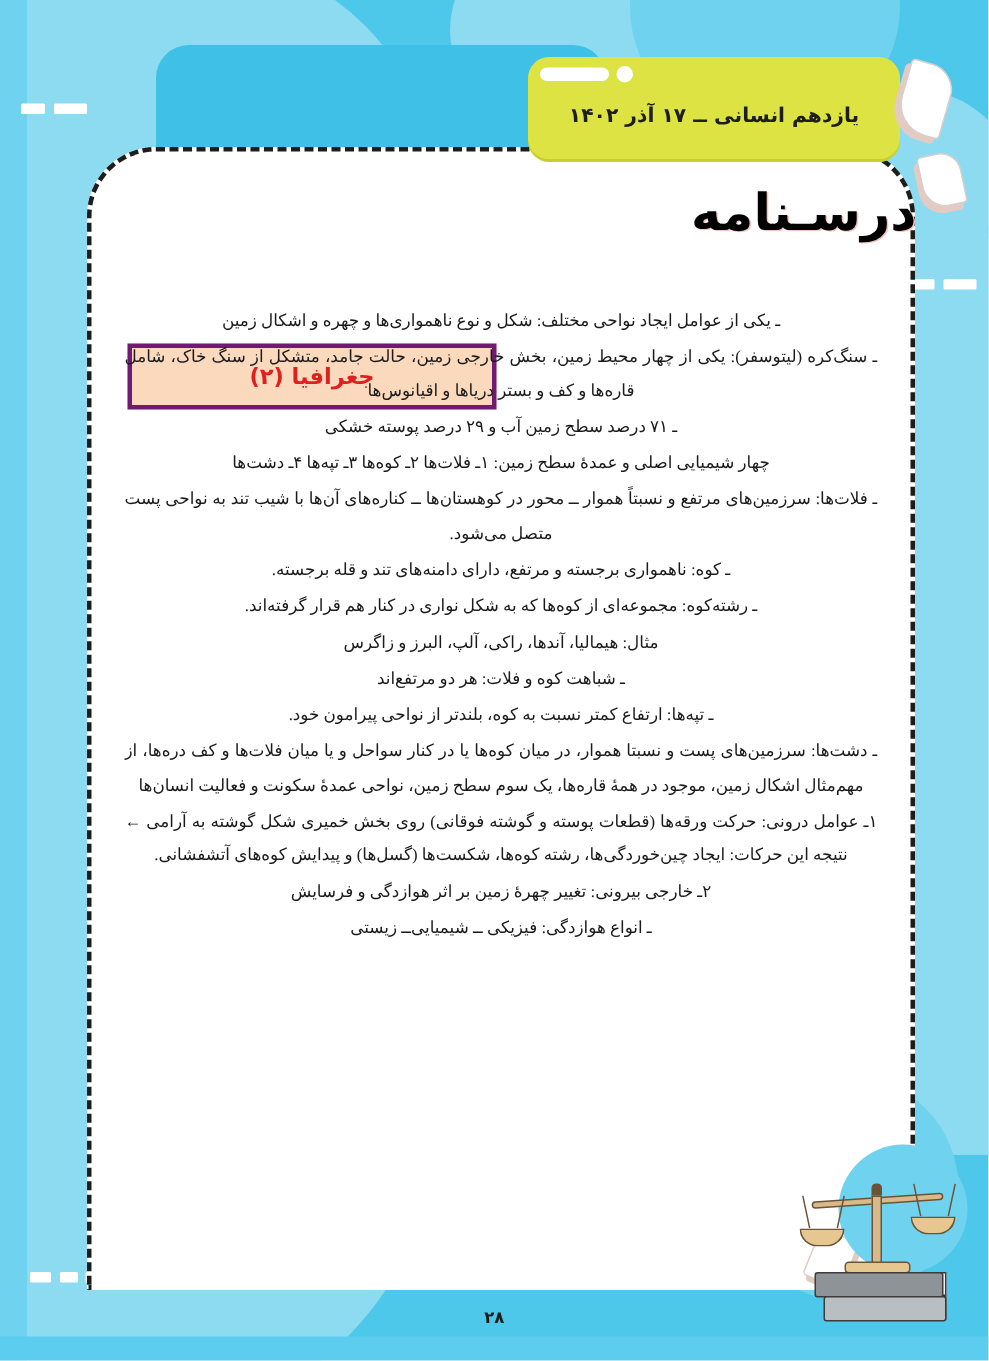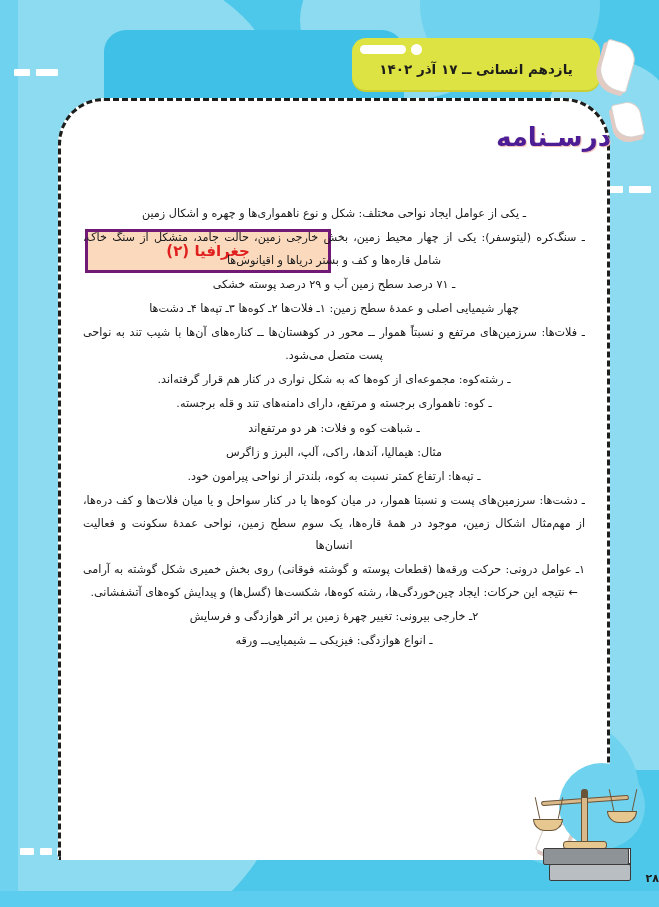--- a/index.html
+++ b/index.html
@@ -115,21 +115,21 @@
     border-bottom: none;
     box-sizing: border-box;
   }
 
   
   .banner {
     position: absolute;
     left: 352px;
     top: 38px;
     width: 248px;
-    height: 52px;
+    height: 68px;
     background: #dde342;
     border-radius: 14px;
     box-shadow: 0 2px 0 #c9cf33;
   }
   .banner-text {
     position: absolute;
     inset: 0;
     display: flex;
     align-items: center;
     justify-content: center;
@@ -157,23 +157,23 @@
     height: 11px;
     background: #ffffff;
     border-radius: 50%;
   }
 
   
   .doc-title {
     position: absolute;
     right: 48px;
     top: 122px;
-    font-size: 26px;
+    font-size: 34px;
     font-weight: bold;
-    color: #4c1d95;
+    color: #000000;
     text-shadow: 1px 1px 0 #f6c3bd;
     letter-spacing: 0;
     white-space: nowrap;
   }
   .subject-box {
     position: absolute;
     left: 24px;
     top: 128px;
     width: 246px;
     height: 44px;
@@ -202,20 +202,21 @@
     overflow: hidden;
   }
   .line {
     font-size: 11.2px;
     line-height: 22.6px;
     color: #1a1a1a;
     text-align: center;
     margin: 0 0 1.6px 0;
     letter-spacing: 0;
     white-space: normal;
+    font-family: Liberation Serif, serif;
   }
   .line.justify {
     text-align: justify;
     text-align-last: center;
   }
 
   
   .paper {
     position: absolute;
     background: #ffffff;
@@ -357,21 +358,21 @@
   }
   .pages-top { left: 86px; bottom: 25px; width: 26px; height: 16px; }
   .pages-mid { left: 86px; bottom: 9px; width: 26px; height: 16px; }
 
   
   .page-number {
     position: absolute;
     left: 0;
     right: 0;
     bottom: 22px;
-    text-align: right;
+    text-align: center;
     font-size: 11px;
     font-weight: bold;
     color: #1d1d1b;
   }
   .footer-band {
     position: absolute;
     left: 0;
     right: 0;
     bottom: 0;
     height: 16px;
@@ -406,29 +407,29 @@
     <div class="subject-box">
       <span class="subject-text">جغرافیا (۲)</span>
     </div>
 
     <div class="body-wrap">
       <p class="line justify">ـ یکی از عوامل ایجاد نواحی مختلف: شکل و نوع ناهمواری‌ها و چهره و اشکال زمین</p>
       <p class="line justify">ـ سنگ‌کره (لیتوسفر): یکی از چهار محیط زمین، بخش خارجی زمین، حالت جامد، متشکل از سنگ خاک، شامل قاره‌ها و کف و بستر دریاها و اقیانوس‌ها</p>
       <p class="line justify">ـ ۷۱ درصد سطح زمین آب و ۲۹ درصد پوسته خشکی</p>
       <p class="line justify">چهار شیمیایی اصلی و عمدهٔ سطح زمین: ۱ـ فلات‌ها ۲ـ کوه‌ها ۳ـ تپه‌ها ۴ـ دشت‌ها</p>
       <p class="line justify">ـ فلات‌ها: سرزمین‌های مرتفع  و نسبتاً هموار ــ محور در کوهستان‌ها ــ کناره‌های آن‌ها با شیب تند به نواحی پست متصل می‌شود.</p>
+      <p class="line justify">ـ کوه: ناهمواری برجسته و مرتفع، دارای دامنه‌های تند و قله برجسته.</p>
       <p class="line justify">ـ رشته‌کوه: مجموعه‌ای از کوه‌ها که به شکل نواری در کنار هم قرار گرفته‌اند.</p>
-      <p class="line justify">ـ کوه: ناهمواری برجسته و مرتفع، دارای دامنه‌های تند و قله برجسته.</p>
+      <p class="line justify">مثال: هیمالیا، آندها، راکی، آلپ، البرز و زاگرس</p>
       <p class="line justify">ـ شباهت کوه و فلات: هر دو مرتفع‌اند</p>
-      <p class="line justify">مثال: هیمالیا، آندها، راکی، آلپ، البرز و زاگرس</p>
       <p class="line justify">ـ تپه‌ها: ارتفاع کمتر نسبت به کوه، بلندتر از نواحی پیرامون خود.</p>
       <p class="line justify">ـ دشت‌ها: سرزمین‌های پست و نسبتا هموار، در میان کوه‌ها یا در کنار سواحل و یا میان فلات‌ها و کف دره‌ها، از مهم‌مثال اشکال زمین، موجود در همهٔ قاره‌ها، یک سوم سطح زمین، نواحی عمدهٔ سکونت و فعالیت انسان‌ها</p>
       <p class="line justify">۱ـ عوامل درونی: حرکت ورقه‌ها (قطعات پوسته و گوشته فوقانی) روی بخش خمیری شکل گوشته به آرامی ← نتیجه این حرکات: ایجاد چین‌خوردگی‌ها، رشته کوه‌ها، شکست‌ها (گسل‌ها) و پیدایش کوه‌های آتشفشانی.</p>
       <p class="line justify">۲ـ خارجی بیرونی: تغییر چهرهٔ زمین بر اثر هوازدگی و فرسایش</p>
-      <p class="line justify">ـ انواع هوازدگی: فیزیکی ــ شیمیایی‌ــ ورقه</p>
+      <p class="line justify">ـ انواع هوازدگی: فیزیکی ــ شیمیایی‌ــ زیستی</p>
     </div>
   </div>
 
   <div class="doc-title">درسـنامه</div>
 
   <div class="banner">
     <div class="banner-dot-wide"></div>
     <div class="banner-dot-round"></div>
     <div class="banner-text">یازدهم انسانی ــ ۱۷ آذر ۱۴۰۲</div>
   </div>

